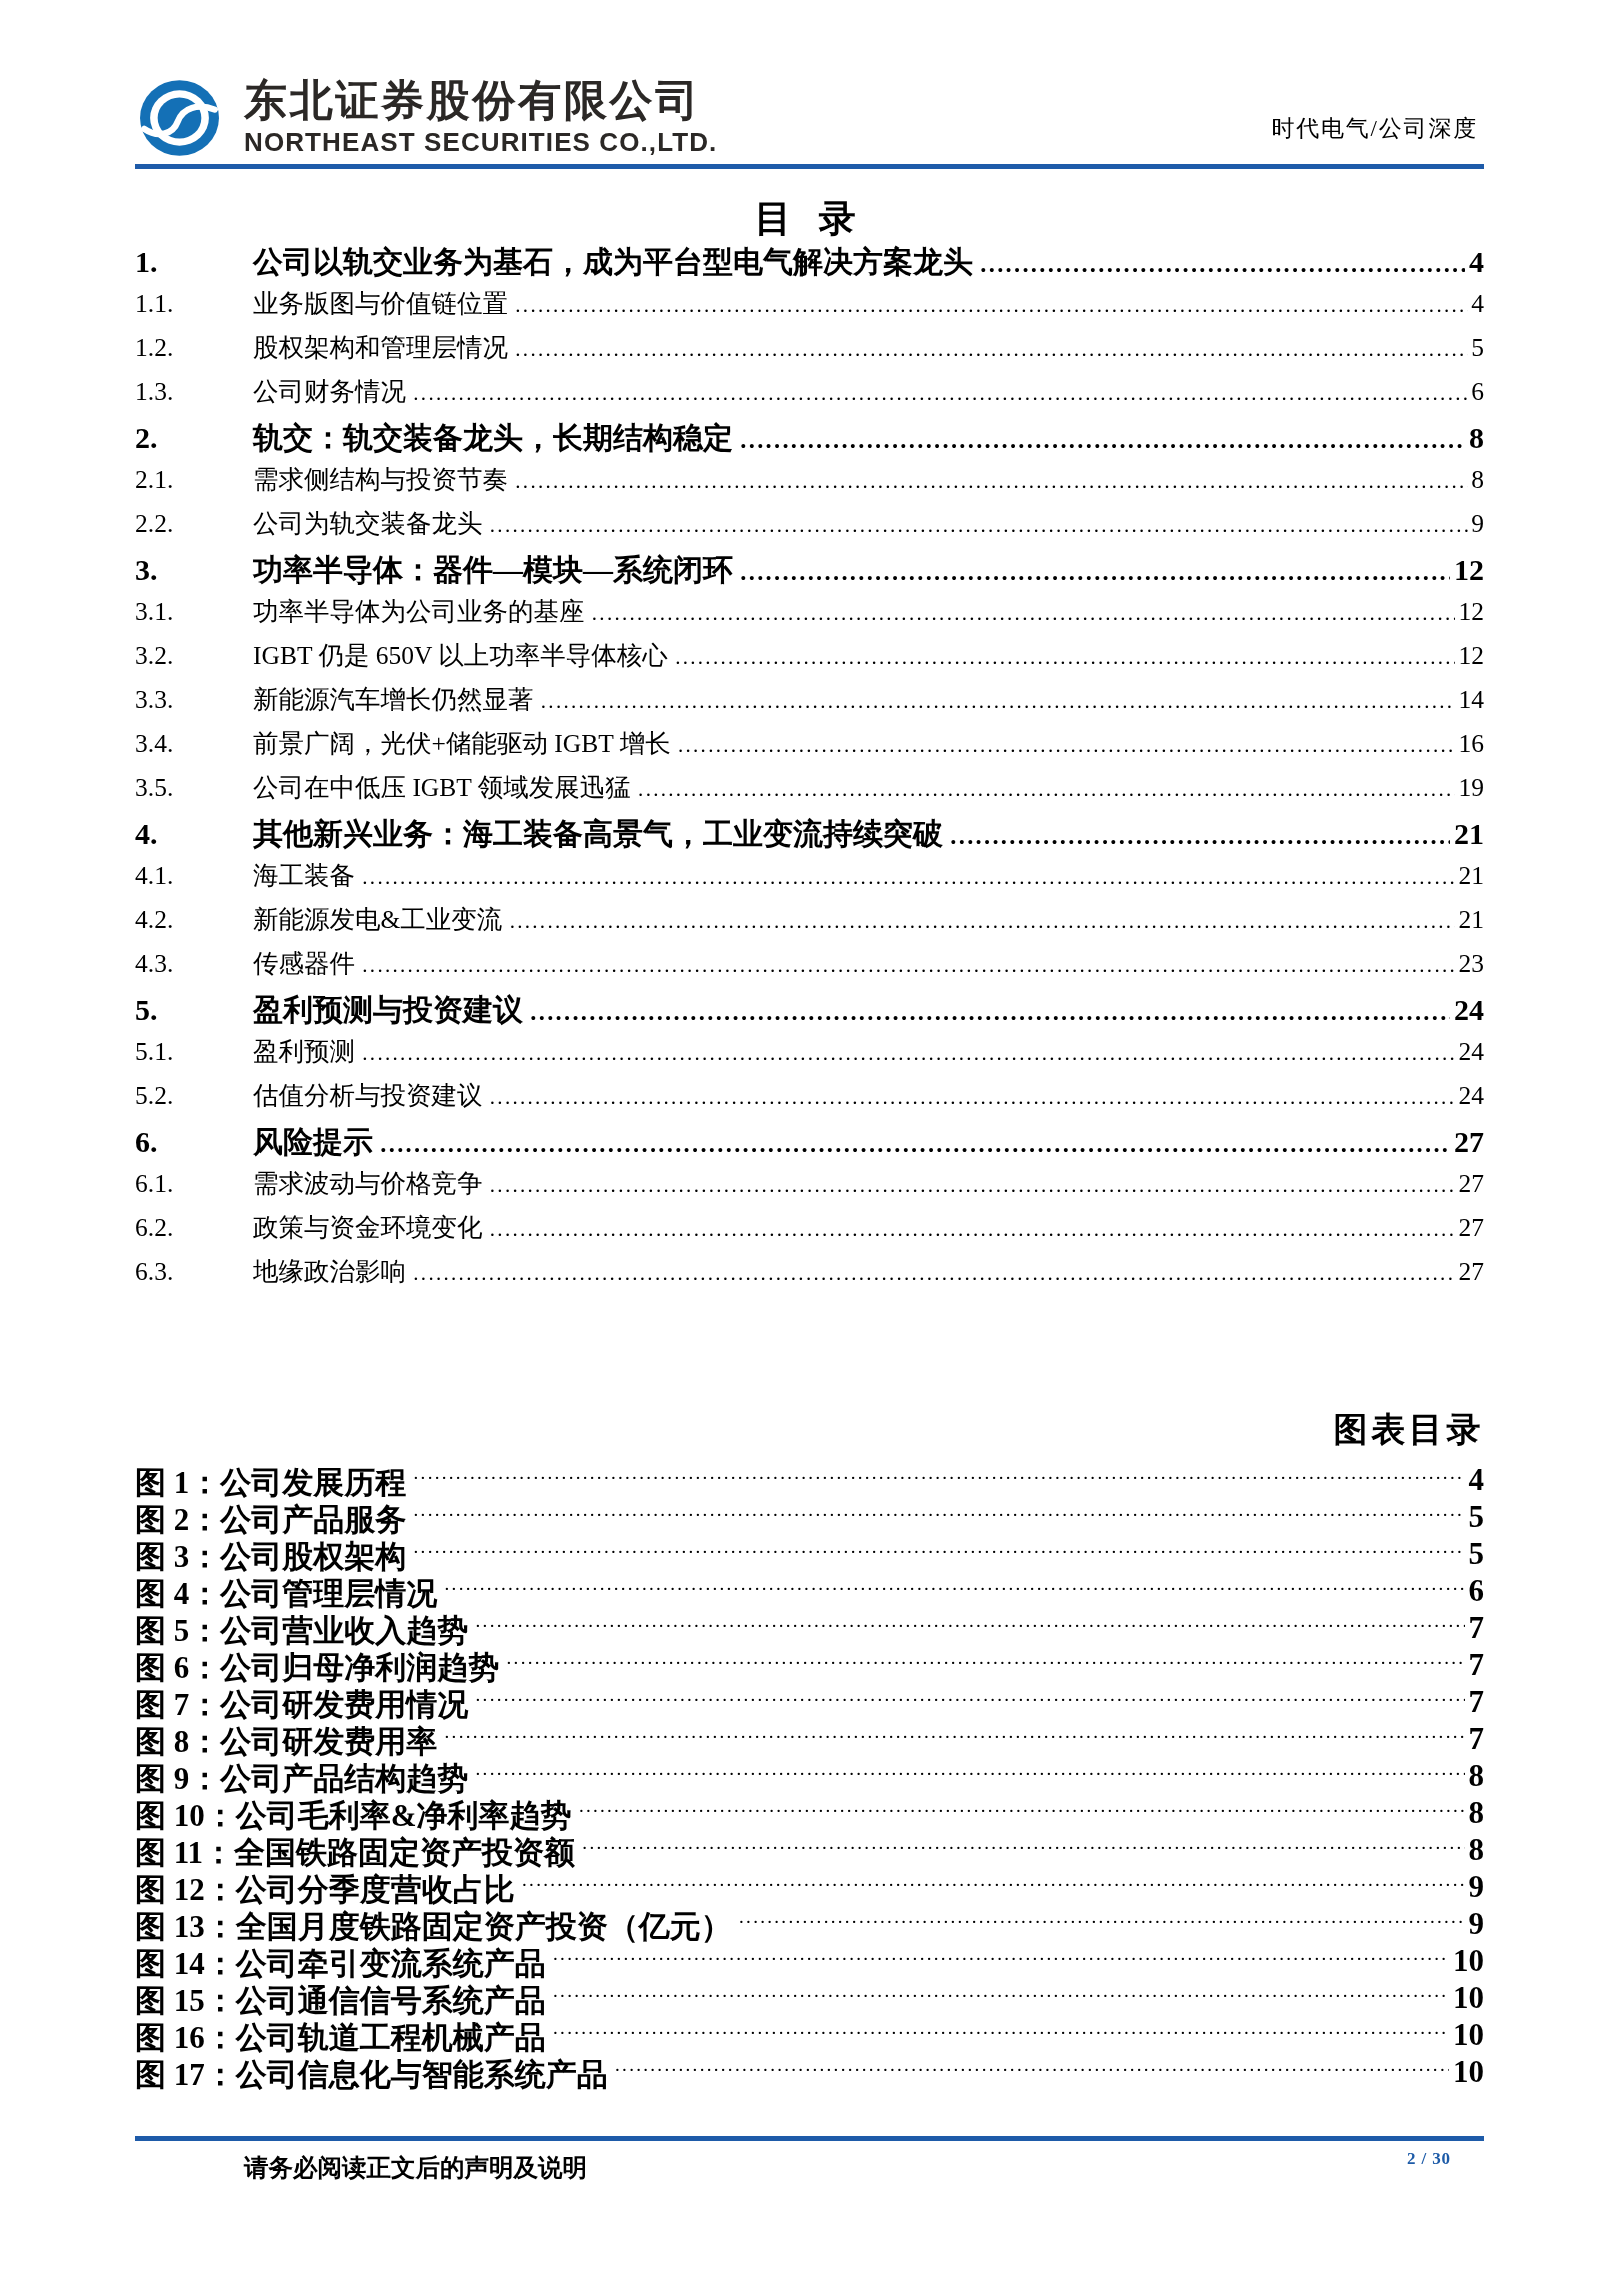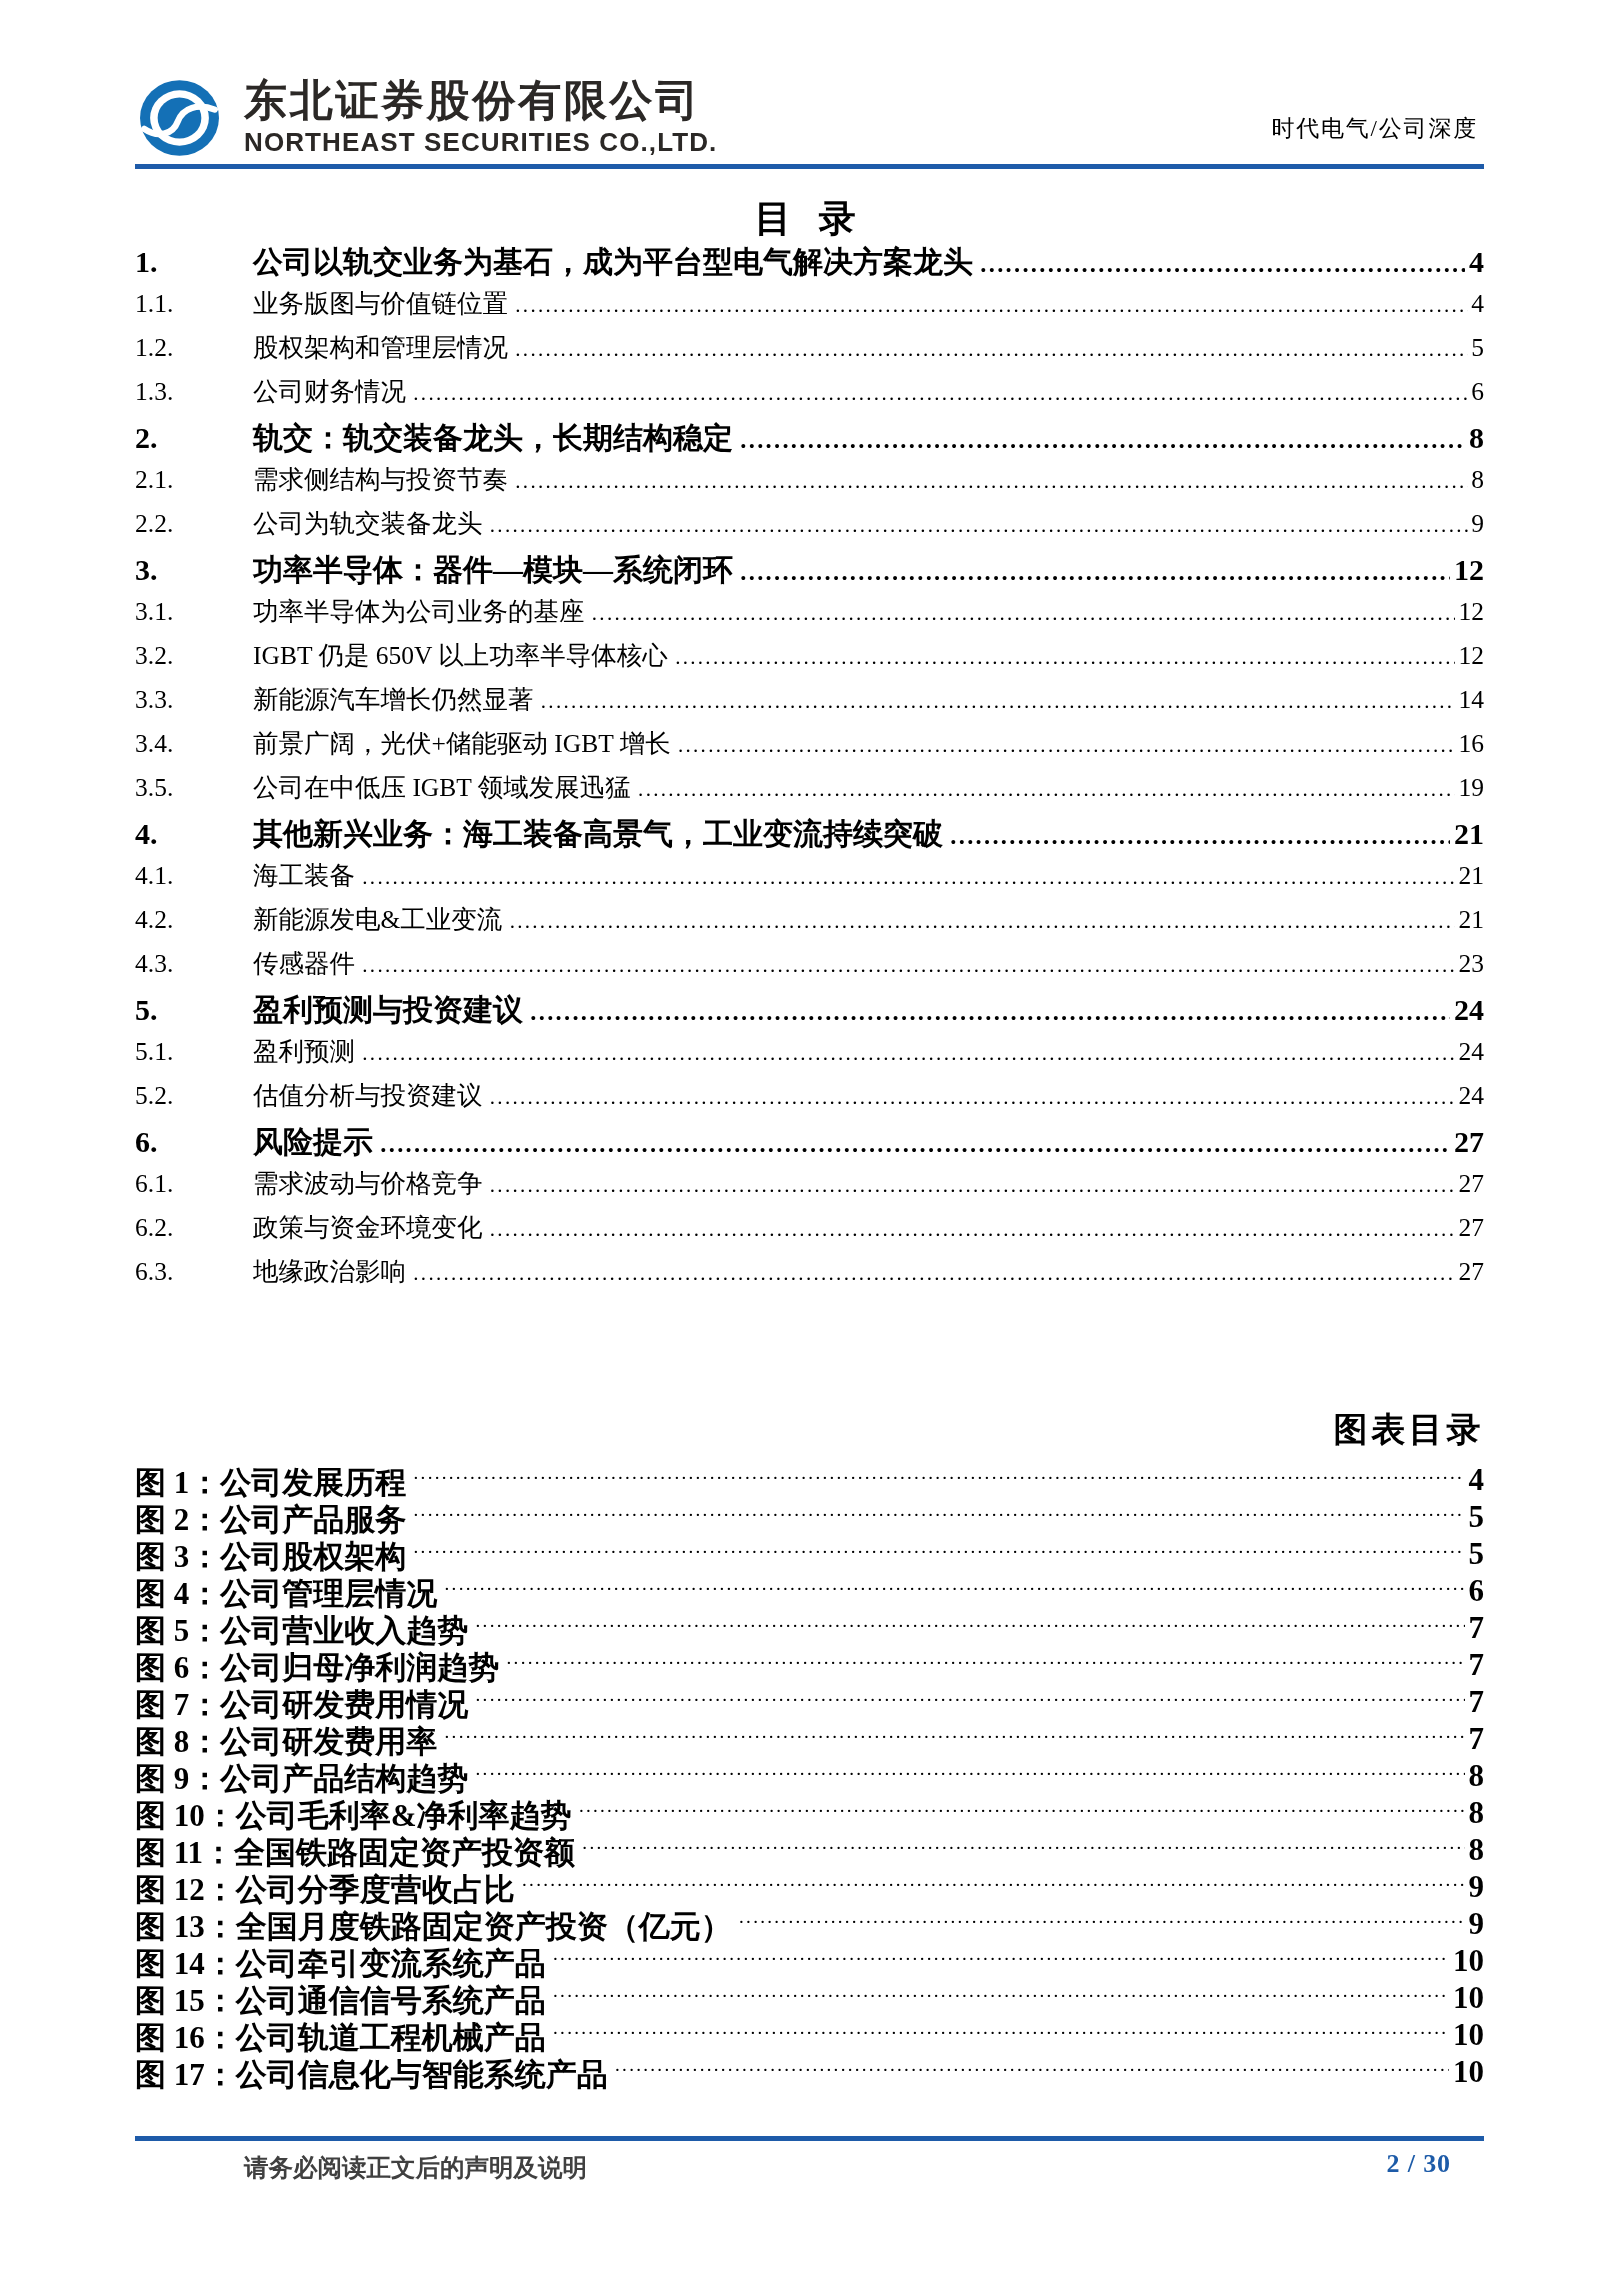--- a/index.html
+++ b/index.html
@@ -48,22 +48,22 @@
   .fig-list { position: absolute; left: 135px; top: 1462px; width: 1349px; }
   .fig-row { display: flex; align-items: flex-start; height: 37px; font-size: 31px; font-weight: 600; white-space: nowrap; }
   .fig-row .ttl { flex: none; }
   .fig-row .dots { flex: 1 1 auto; overflow: hidden; margin: 0 3.6px 0 7.3px; font-size: 19px; font-weight: normal; letter-spacing: 2.3px; }
   .fig-row .dots::after { content:
   "...................................................................................................................................................................................................................................................................................................................................................."; }
   .fig-row .pg { flex: none; text-align: right; font-weight: 600; }
 
   
   .footer-rule { position: absolute; left: 135px; top: 2136px; width: 1349px; height: 4.5px; background: #1e5ba9; }
-  .footer-disclaimer { position: absolute; left: 244px; top: 2151px; font-size: 24.5px; font-weight: bold; color: #404040; }
-  .footer-page { position: absolute; right: 165px; top: 2149px; font-size: 26px; font-weight: bold; color: #1d5ba8; letter-spacing: 0.9px; }
+  .footer-disclaimer { position: absolute; left: 244px; top: 2151px; font-size: 24.5px; font-weight: bold; color: #000000; }
+  .footer-page { position: absolute; right: 165px; top: 2149px; font-size: 17px; font-weight: bold; color: #1d5ba8; letter-spacing: 0.9px; }
 </style>
 </head>
 <body>
 
 <div class="page">
 
   <div class="header-logo">
     <svg class="logo-mark" viewBox="0 0 100 100" xmlns="http://www.w3.org/2000/svg">
       <ellipse cx="50" cy="50" rx="47" ry="45" fill="#1470b6"></ellipse>
       <ellipse cx="50" cy="50" rx="35" ry="33" fill="#ffffff"></ellipse>

